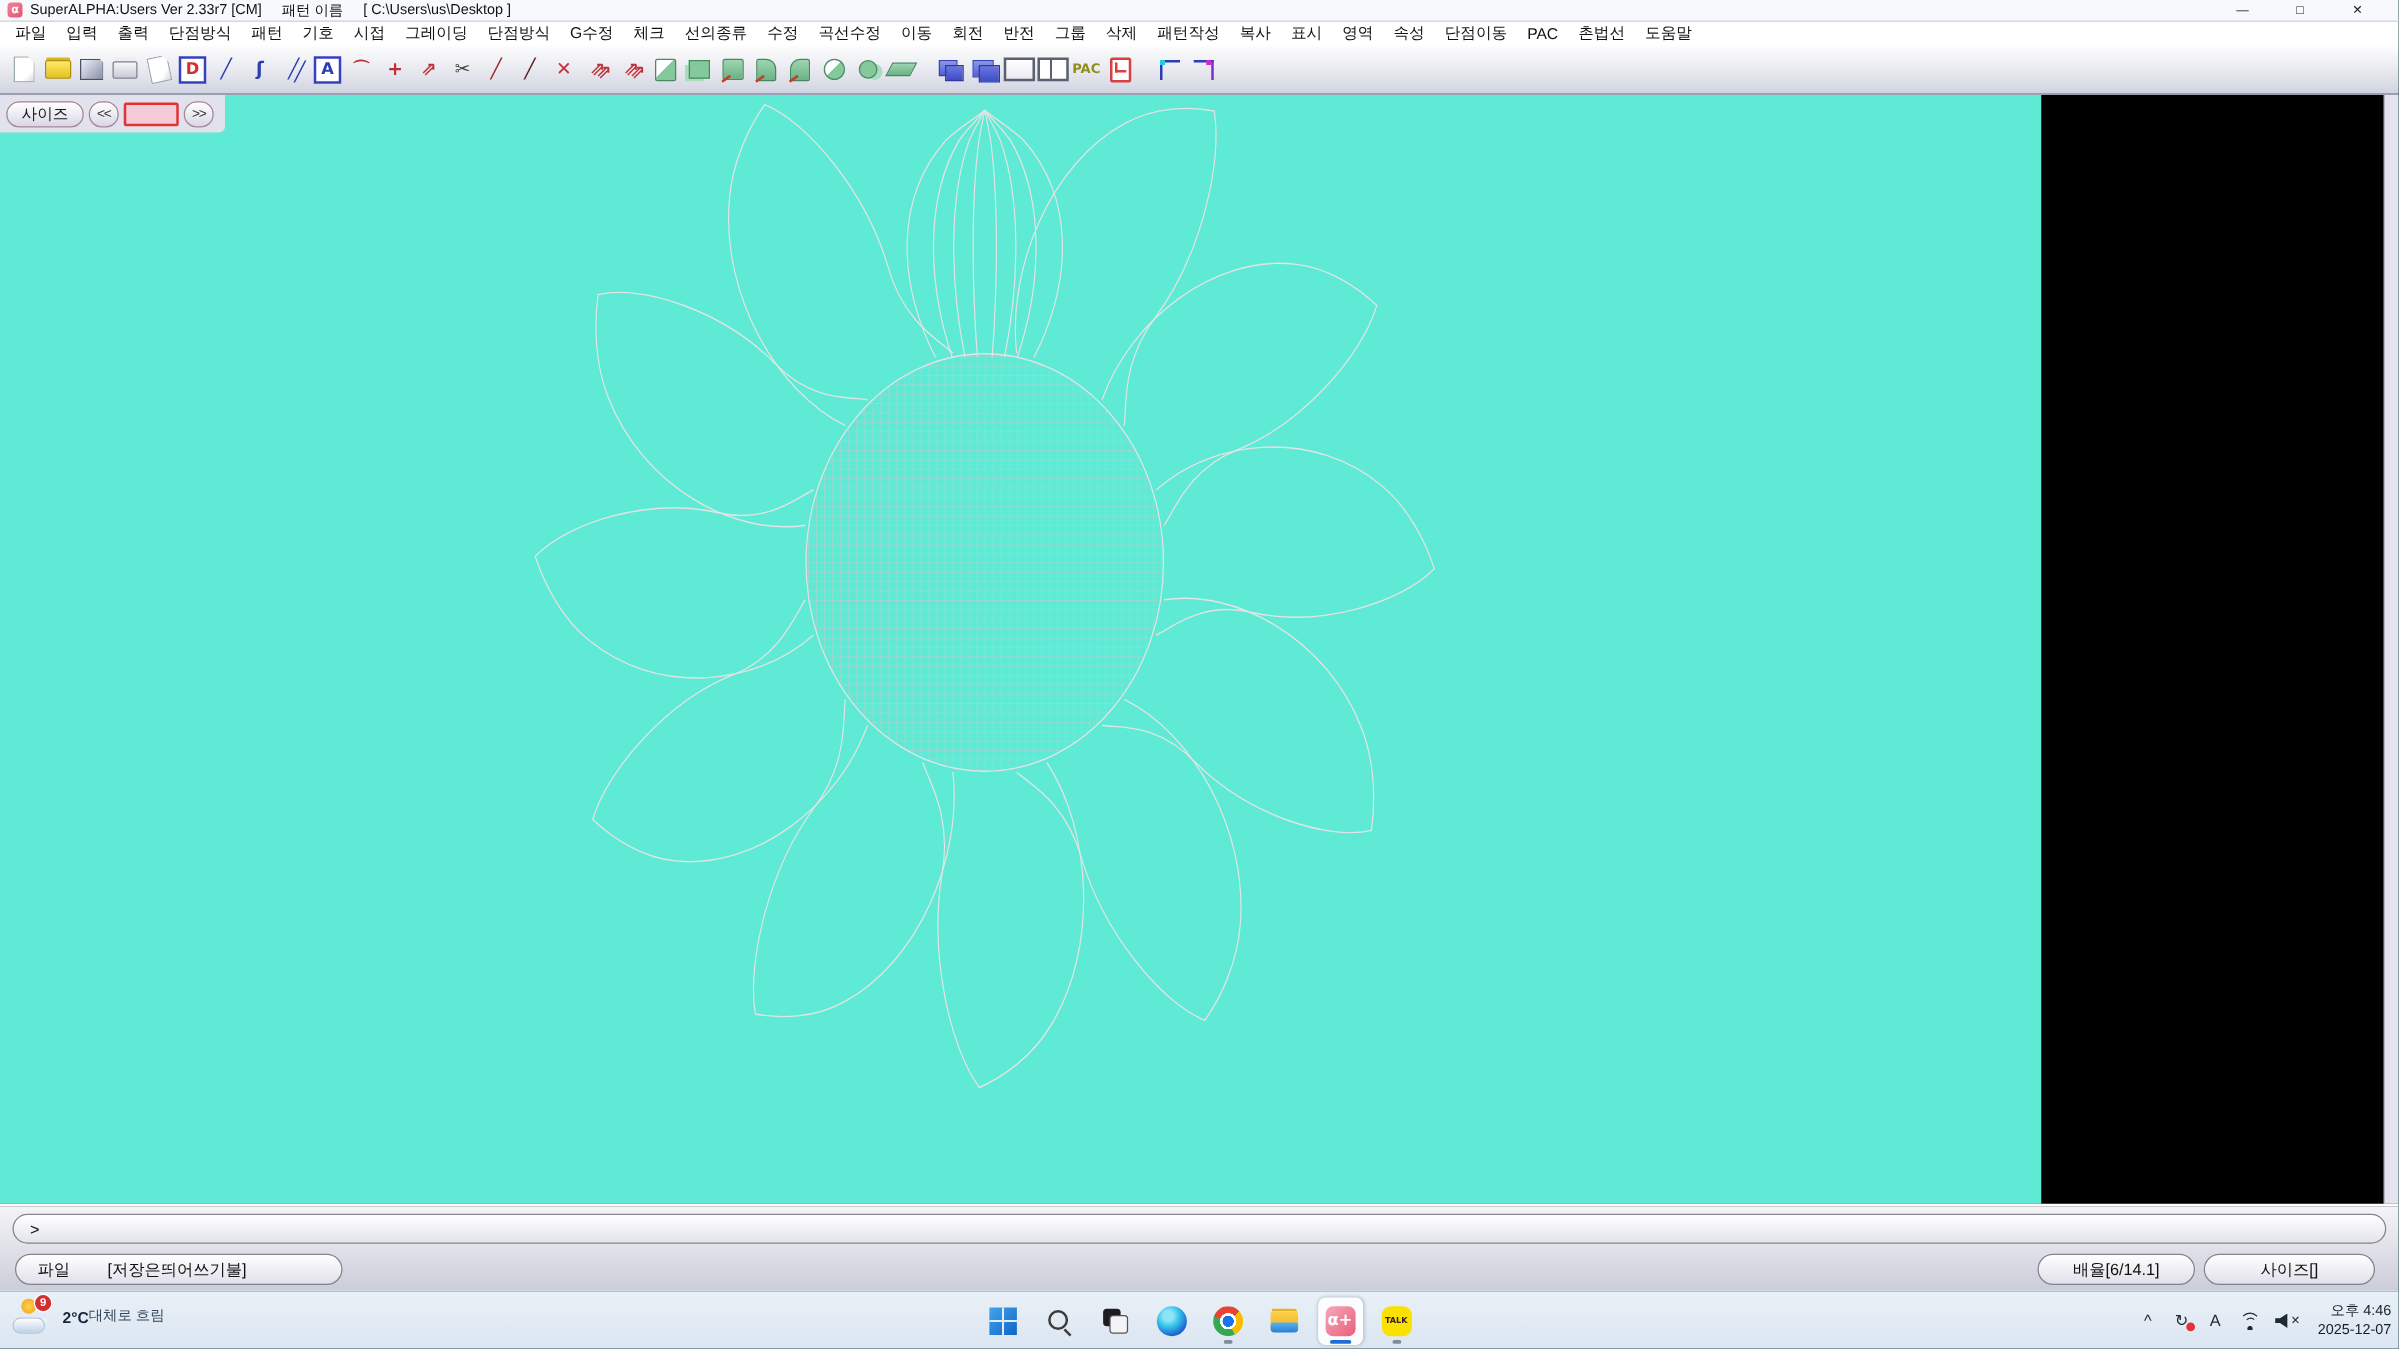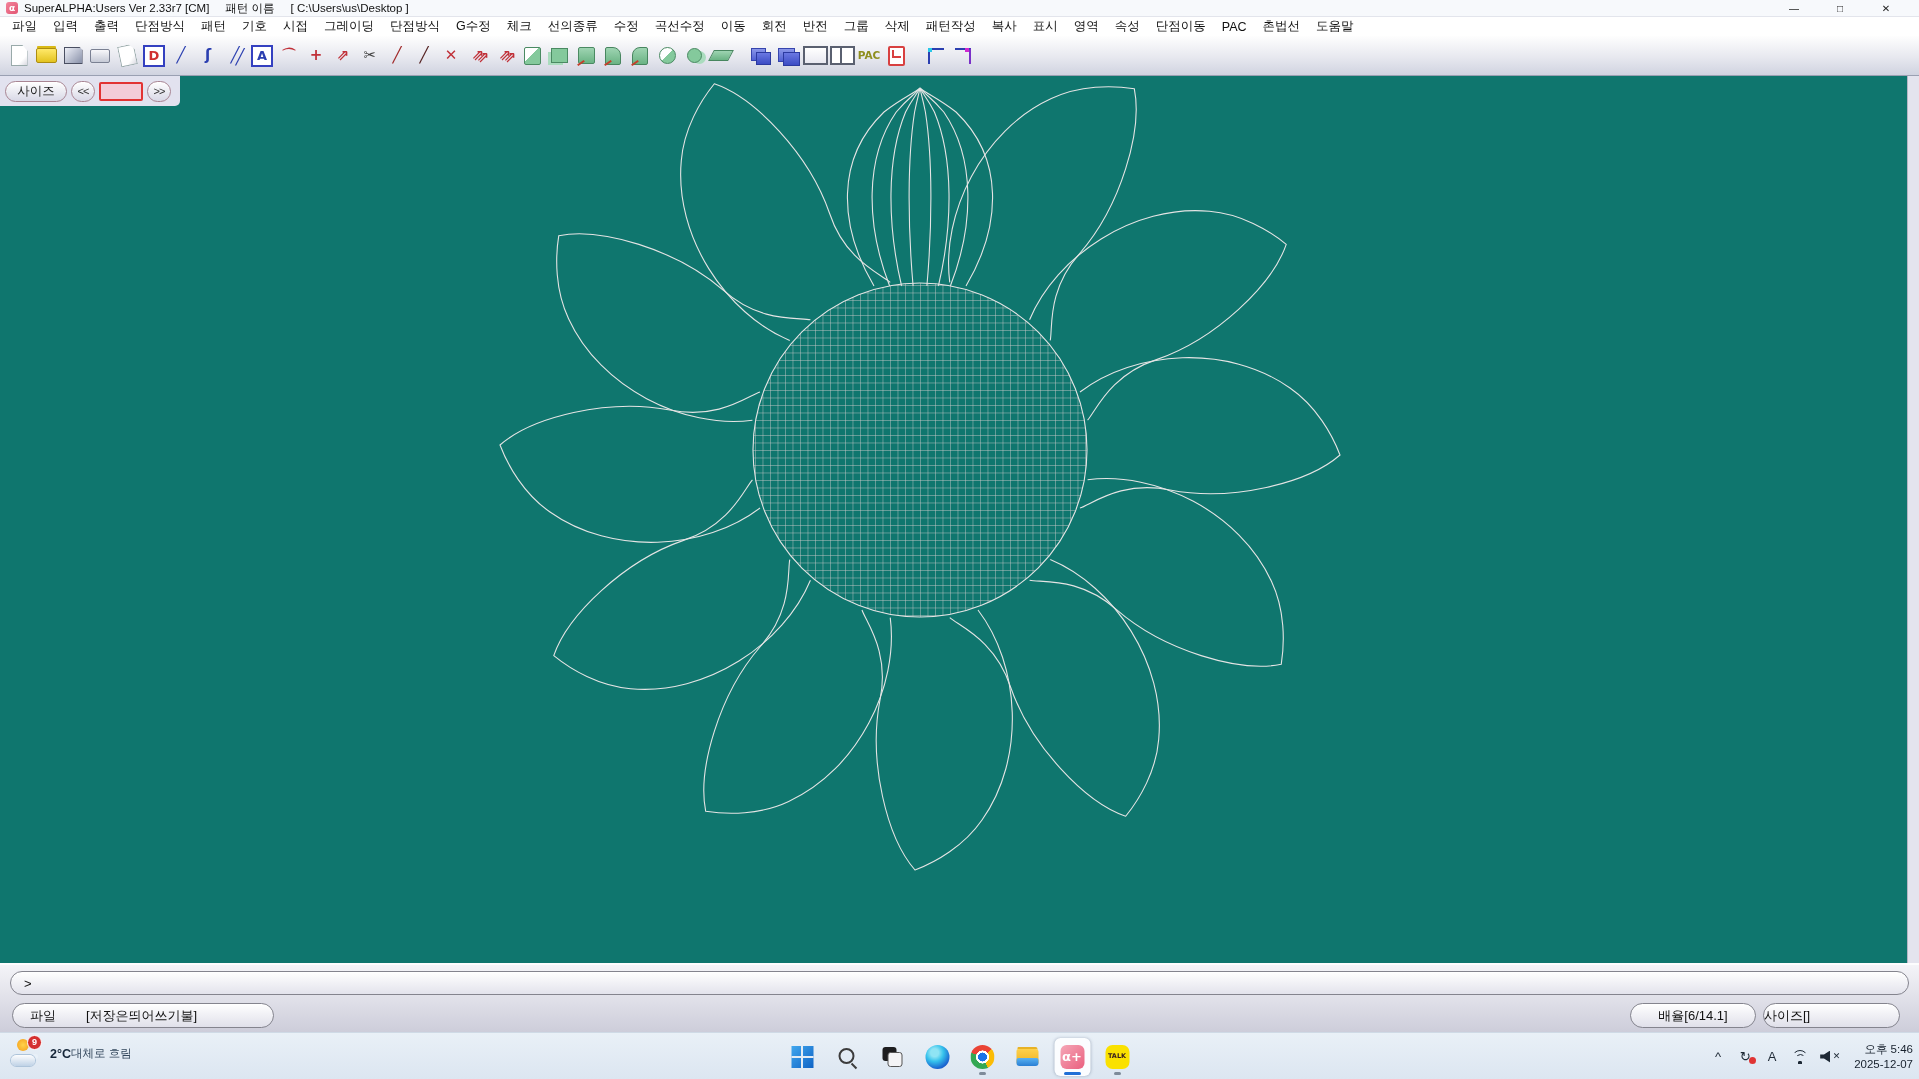--- a/index.html
+++ b/index.html
@@ -52,31 +52,31 @@
   .shape-corner.m::after{background:#d028d0;left:15px}
 
   
   #tabstrip{position:absolute;top:0;left:0;width:180px;height:30px;background:#e2e2ef;display:flex;align-items:center;gap:4px;padding-left:5px;border-radius:0 0 5px 0}
   .pill{background:linear-gradient(#ffffff,#d8d8e6);border:1px solid #a88593;border-radius:11px;height:21px;display:flex;align-items:center;justify-content:center;font-size:12.5px;color:#1a1a1a;box-shadow:inset 0 1px 0 #fff}
   .pill.sz{width:62px}
   .pill.arr{width:24px;font-size:11px;letter-spacing:-1px;color:#333}
   #size-input{width:44px;height:19px;border:2px solid #e23333;background:#f3ccd8;border-radius:2px;outline:none;font-size:12px;padding:0 3px}
 
   
-  #canvas{position:absolute;top:76px;left:0;width:1907px;height:887px;background:#0f766e}
+  #canvas{position:absolute;top:76px;left:0;width:1633px;height:887px;background:#5eead4}
   #canvas svg{position:absolute;inset:0;width:100%;height:100%}
   #vscroll{position:absolute;top:76px;right:0;width:12px;height:887px;background:#e4e4ee;border-left:1px solid #b6b6c6}
 
   
   #bottompanel{position:absolute;top:963px;left:0;right:0;height:69px;background:linear-gradient(#f4f4f8,#cdcdda);border-top:2px solid #fdfdfe}
   #cmdline{position:absolute;top:6px;left:10px;right:10px;height:24px;border:1px solid #84848e;border-radius:12px;background:linear-gradient(#ffffff,#e3e3ec);display:flex;align-items:center;padding-left:13px;font-size:13px;color:#111;box-shadow:inset 0 1px 0 #fff}
   .statpill{position:absolute;top:38px;height:25px;border:1px solid #84848e;border-radius:13px;background:linear-gradient(#ffffff,#e0e0ea);display:flex;align-items:center;font-size:13px;color:#111;box-shadow:inset 0 1px 0 #fff}
   #filepill{left:12px;width:262px;padding-left:17px;gap:30px}
   #scalepill{right:163px;width:126px;justify-content:center}
-  #sizepill{right:19px;width:137px;justify-content:flex-start}
+  #sizepill{right:19px;width:137px;justify-content:center}
 
   
   #taskbar{position:absolute;top:1032px;left:0;right:0;height:47px;background:linear-gradient(#e9f0f7,#dce6f1);border-top:1px solid #cfdae6}
   #weather{position:absolute;left:10px;top:5px;display:flex;align-items:center;gap:8px}
   .weather-icon{position:relative;width:32px;height:32px}
   .weather-icon::before{content:"";position:absolute;left:7px;top:1px;width:12px;height:12px;background:radial-gradient(#ffd24a,#f59d1a);border-radius:50%}
   .weather-icon::after{content:"";position:absolute;left:1px;bottom:4px;width:24px;height:11px;background:linear-gradient(#fdfdfe,#bfd2e6);border-radius:7px;box-shadow:0 0 0 1px #aec4da,6px -4px 0 -3px #e8f0f8}
   .weather-badge{position:absolute;right:0px;top:-3px;width:15px;height:15px;background:#d42f2f;border:1.5px solid #fff;border-radius:50%;color:#fff;font:700 9px/12px "Liberation Sans",sans-serif;text-align:center;z-index:2}
   .weather-text{display:flex;flex-direction:row;justify-content:center;line-height:1.3}
   .w-temp{font-size:12.5px;color:#152639;font-weight:700}
@@ -298,17 +298,17 @@
       </span>
     </div>
   <div id="tray">
     <span id="clock-wrap" style="display:contents"></span>
     <span class="tray-item icon-hidden-icons">^</span>
       <span class="tray-item icon-update dot">↻</span>
       <span class="tray-item icon-ime-korean">A</span>
       <span class="tray-item icon-wifi"></span>
       <span class="tray-item icon-volume-muted"></span>
       <span id="clock">
-      <span>오후 5:46</span>
+      <span>오후 4:46</span>
       <span>2025-12-07</span>
     </span>
   </div>
 </div>
 
 </body></html>

